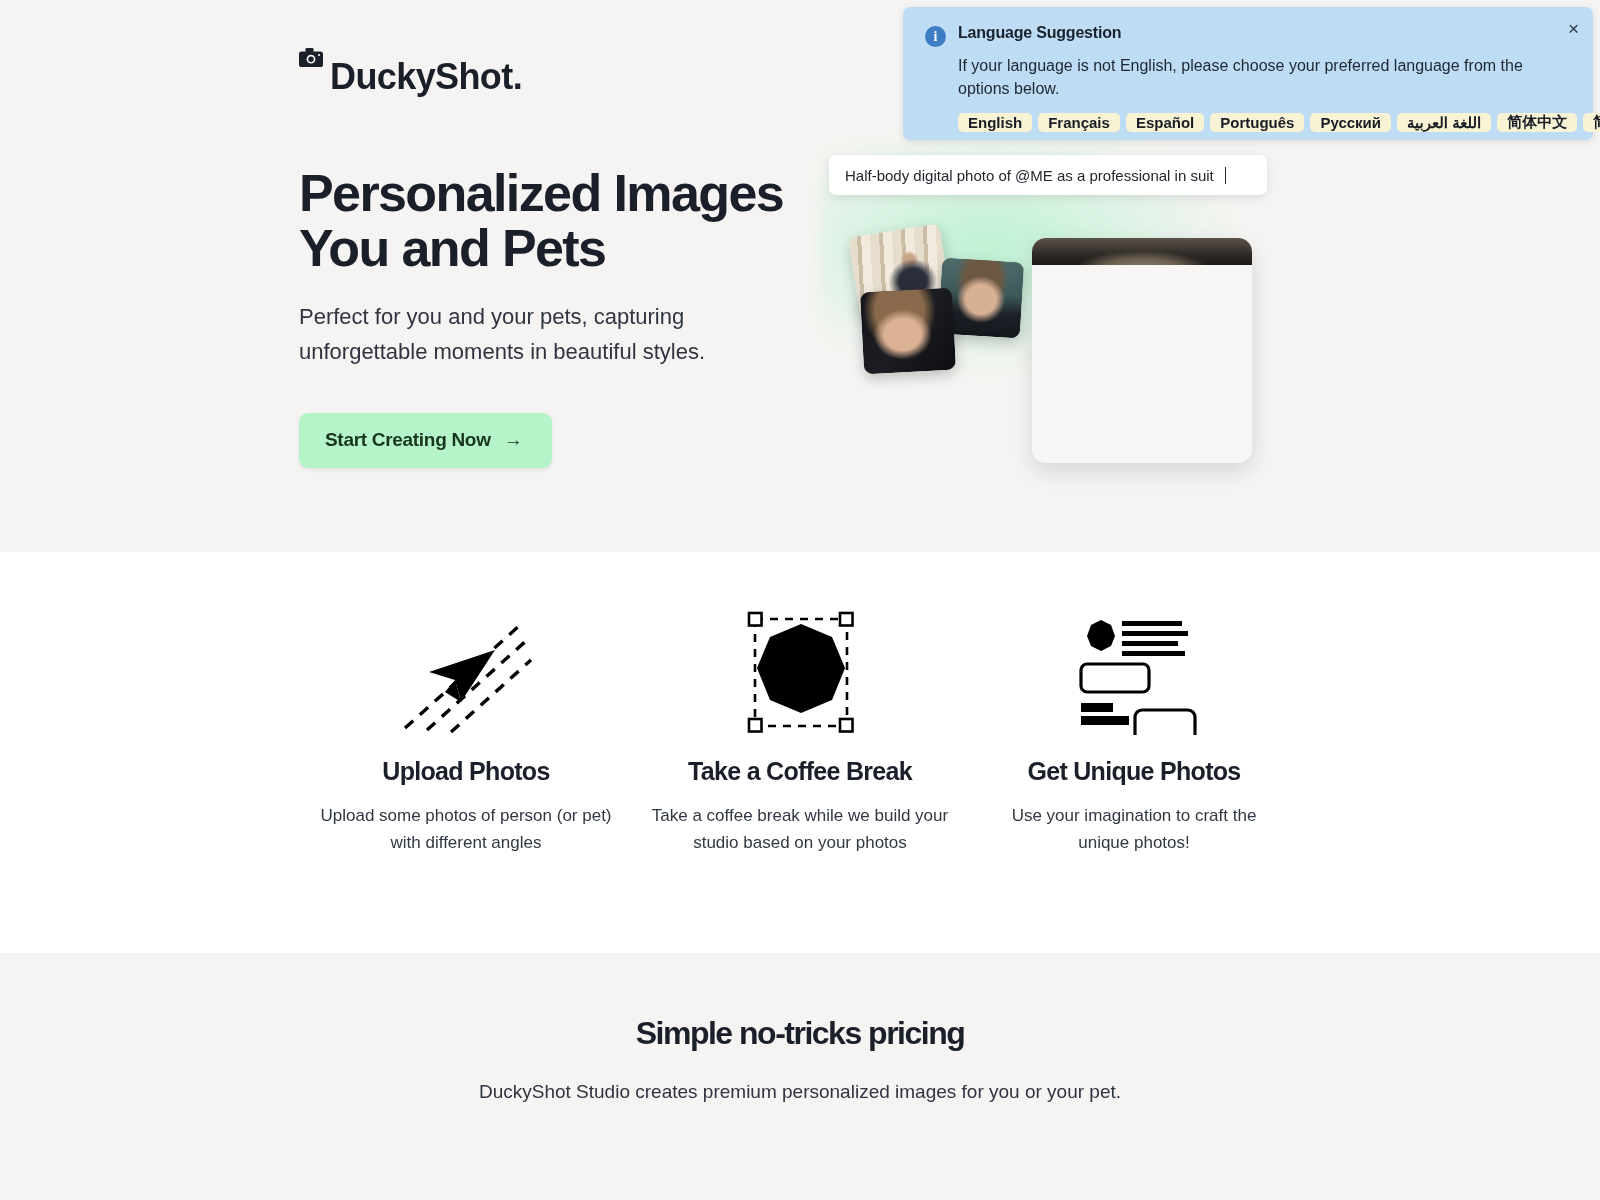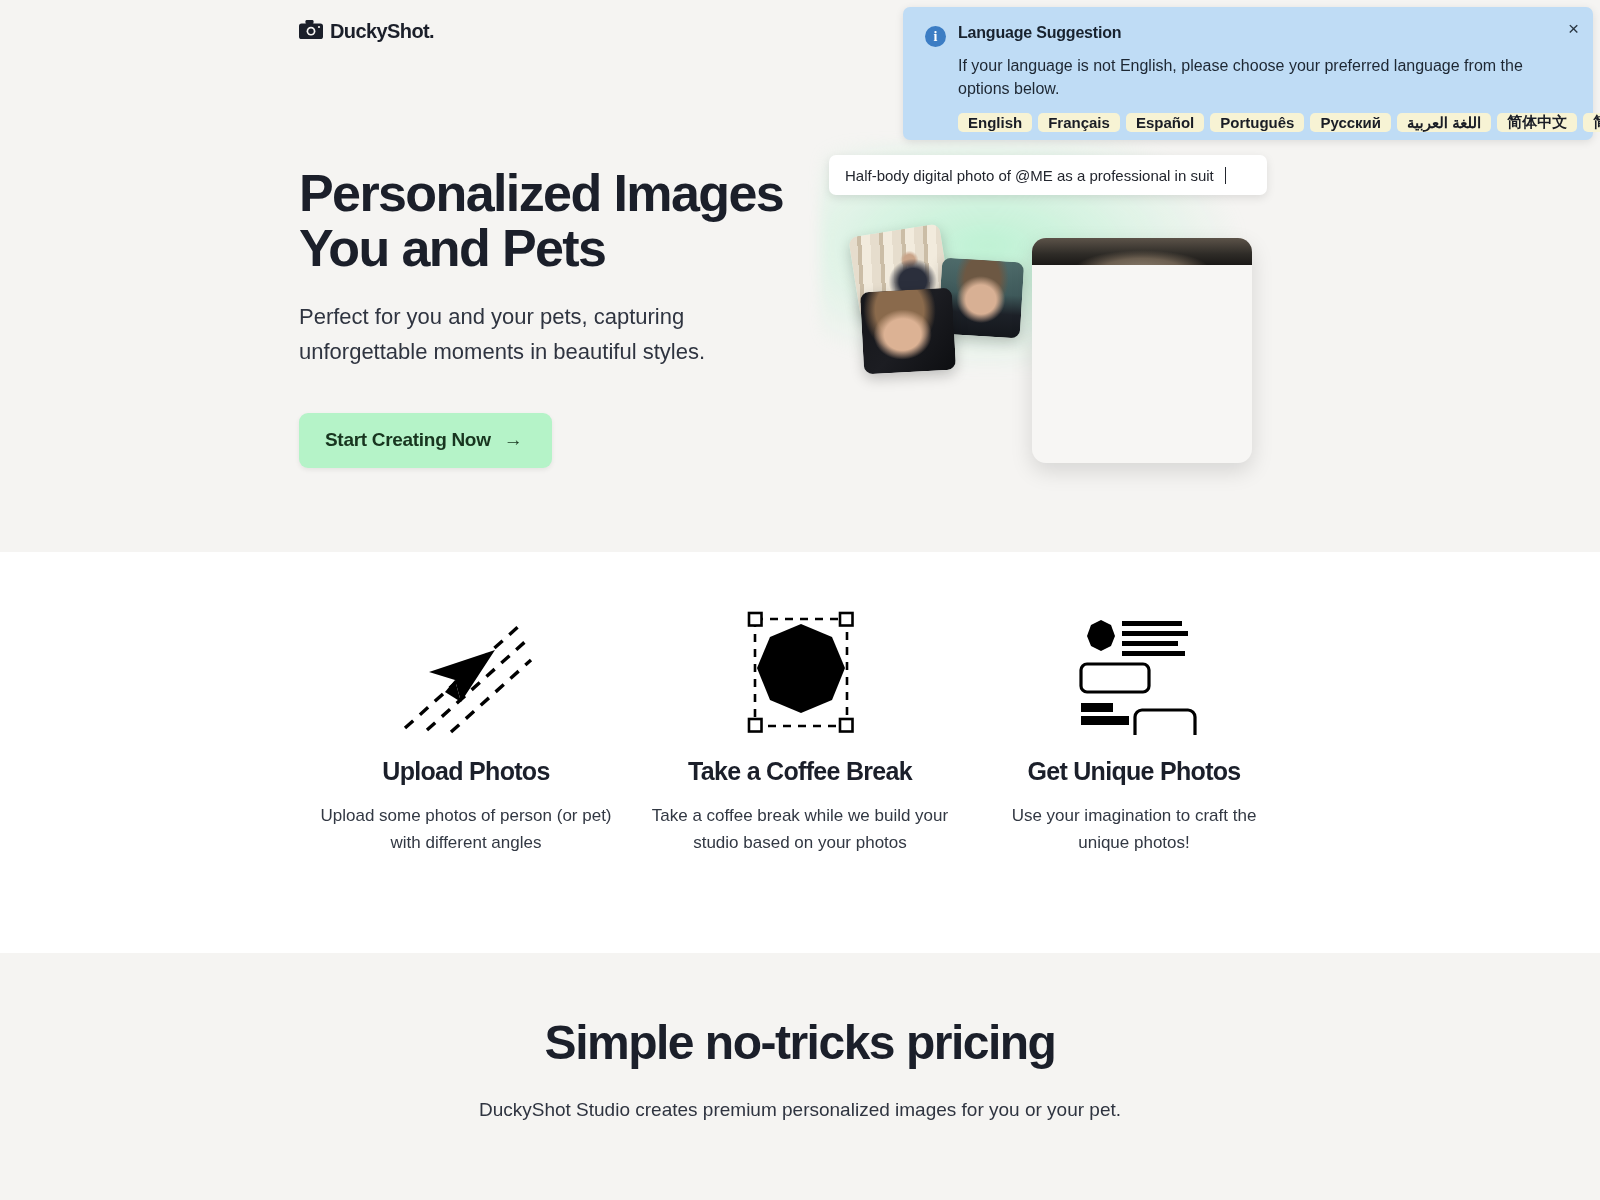--- a/index.html
+++ b/index.html
@@ -17,22 +17,23 @@
     width: 1600px; height: 552px;
     background: #f5f4f2;
     overflow: hidden;
   }
   .logo {
     position: absolute; left: 299px; top: 20px;
     display: flex; align-items: center; gap: 7px;
   }
   .logo-icon { display: block; }
   .logo-text {
-    font-size: 20px; font-weight: bold; color: #1b1f2a;
+    font-size: 36px; font-weight: bold; color: #1b1f2a;
     letter-spacing: -0.6px;
+    margin-top: 36px;
   }
 
   .hero-left { position: absolute; left: 299px; top: 166px; width: 520px; }
   h1.hero-title {
     font-size: 52px; line-height: 1.06; font-weight: bold;
     color: #1b1f2a; letter-spacing: -1.6px;
   }
   .hero-sub {
     margin-top: 24px; font-size: 22px; line-height: 1.58;
     color: #2f3440; font-weight: 400; max-width: 480px;
@@ -141,21 +142,21 @@
   }
 
   
   .pricing {
     position: absolute; top: 953px; left: 0;
     width: 1600px; height: 247px;
     background: #f5f4f2;
     text-align: center;
   }
   .pricing-title {
-    margin-top: 62px; font-size: 48px; font-weight: bold;
+    margin-top: 62px; font-size: 32px; font-weight: bold;
     color: #1b1f2a; letter-spacing: -1.5px;
   }
   .pricing-sub {
     margin-top: 29px; font-size: 19px; color: #2f3440;
   }
 
   
   .lang-banner {
     position: absolute; left: 903px; top: 7px;
     width: 690px; height: 133px;

